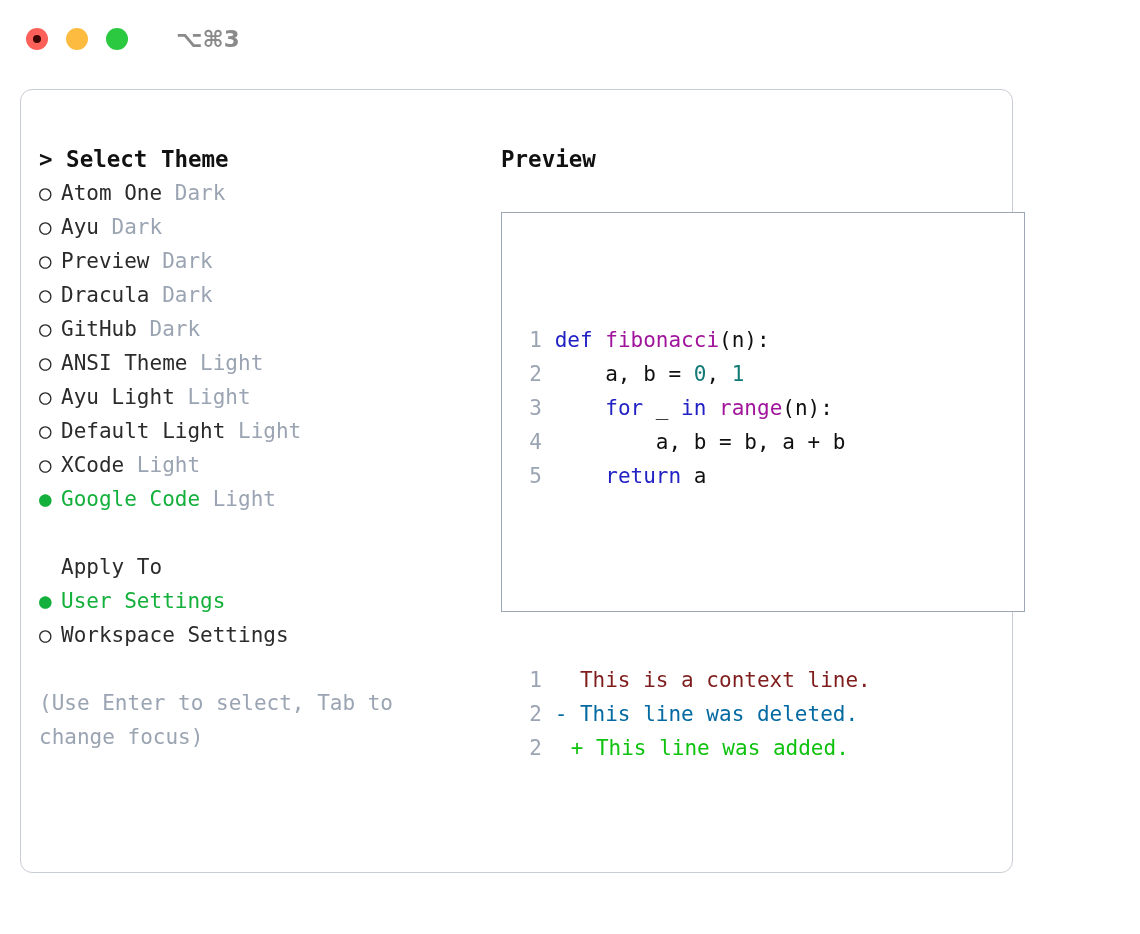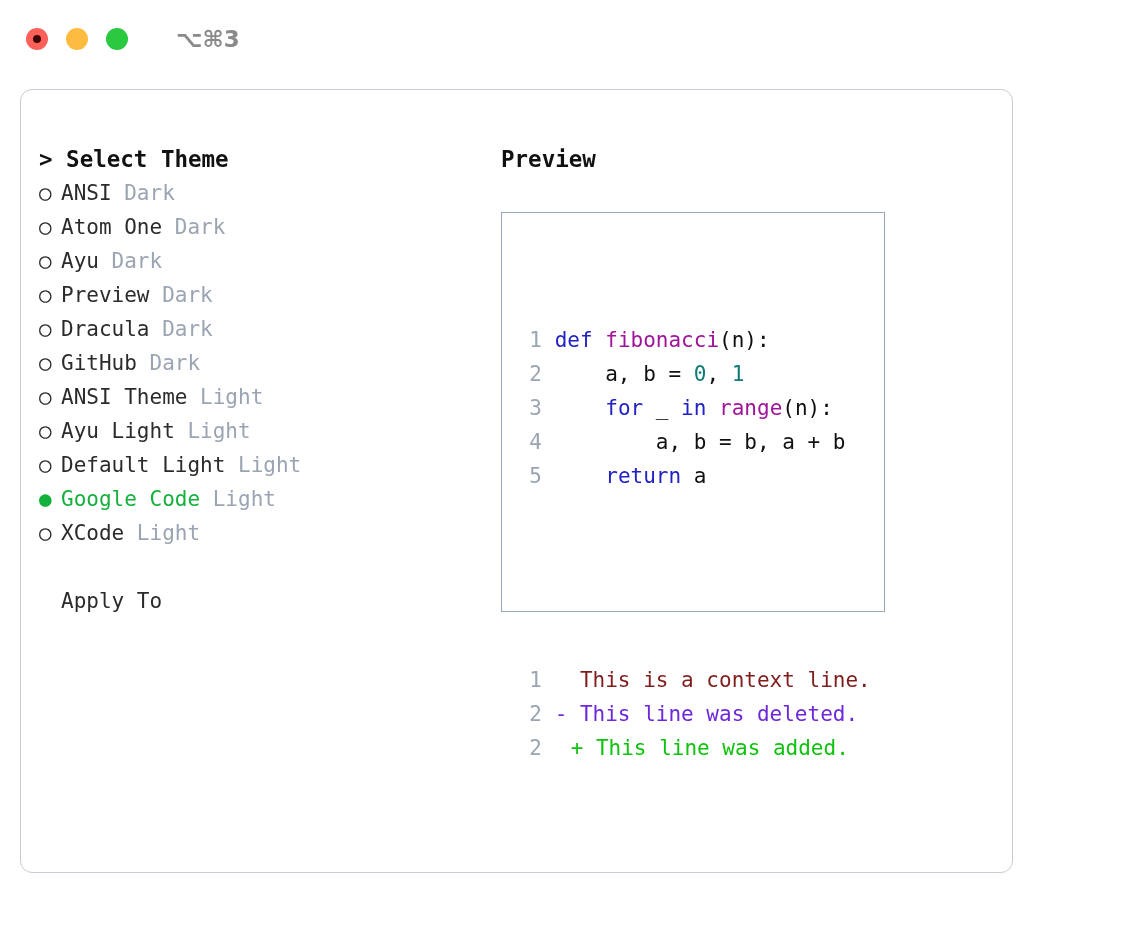--- a/index.html
+++ b/index.html
@@ -124,21 +124,21 @@
   
   .preview-title {
     font-size: 22.5px;
     font-weight: bold;
     color: #111111;
     line-height: 34px;
     white-space: pre;
   }
   .preview-box {
     margin-top: 36px;
-    width: 384px;
+    width: 524px;
     height: 400px;
     border: 1.5px solid #9ca8b8;
     background: #ffffff;
     box-sizing: border-box;
     position: relative;
     text-decoration: underline;
   }
   .code {
     position: absolute;
     left: 16px;
@@ -152,56 +152,60 @@
     color: #9aa4b2;
     display: inline-block;
     width: 24px;
     text-align: right;
   }
   .kw      { color: #2121c4; }
   .fn      { color: #a0139b; }
   .num     { color: #117a75; }
   .plain   { color: #101010; }
   .ctx     { color: #7f1d1d; }
-  .del     { color: #6d28d9; }
+  .del     { color: #0369a1; }
   .add     { color: #0ec20e; margin-left: 16px; }
   .blank-line { height: 34px; }
 </style>
 </head>
 <body>
 
 <div class="titlebar">
   <div class="traffic-lights">
     <div class="dot dot-red"></div>
     <div class="dot dot-yellow"></div>
     <div class="dot dot-green"></div>
   </div>
   <div class="shortcut">⌥⌘3</div>
 </div>
 
 <div class="window">
 
   <div class="col-left">
     <div class="section-title">&gt; Select Theme</div>
     <div id="theme-list">
-        <div class="opt-row"><span class="bullet bullet-off">○</span><span class="opt-name">ANSI</span><span class="opt-kind"> Dark</span></div>
         <div class="opt-row"><span class="bullet bullet-off">○</span><span class="opt-name">Atom One</span><span class="opt-kind"> Dark</span></div>
         <div class="opt-row"><span class="bullet bullet-off">○</span><span class="opt-name">Ayu</span><span class="opt-kind"> Dark</span></div>
         <div class="opt-row"><span class="bullet bullet-off">○</span><span class="opt-name">Preview</span><span class="opt-kind"> Dark</span></div>
         <div class="opt-row"><span class="bullet bullet-off">○</span><span class="opt-name">Dracula</span><span class="opt-kind"> Dark</span></div>
         <div class="opt-row"><span class="bullet bullet-off">○</span><span class="opt-name">GitHub</span><span class="opt-kind"> Dark</span></div>
         <div class="opt-row"><span class="bullet bullet-off">○</span><span class="opt-name">ANSI Theme</span><span class="opt-kind"> Light</span></div>
         <div class="opt-row"><span class="bullet bullet-off">○</span><span class="opt-name">Ayu Light</span><span class="opt-kind"> Light</span></div>
         <div class="opt-row"><span class="bullet bullet-off">○</span><span class="opt-name">Default Light</span><span class="opt-kind"> Light</span></div>
+        <div class="opt-row"><span class="bullet bullet-off">○</span><span class="opt-name">XCode</span><span class="opt-kind"> Light</span></div>
         <div class="opt-row"><span class="bullet bullet-on">●</span><span class="opt-name-sel">Google Code</span><span class="opt-kind"> Light</span></div>
-        <div class="opt-row"><span class="bullet bullet-off">○</span><span class="opt-name">XCode</span><span class="opt-kind"> Light</span></div>
       </div>
     <div class="spacer-line"></div>
     <div class="group-label">Apply To</div>
+    <div id="apply-list">
+        <div class="opt-row"><span class="bullet bullet-on">●</span><span class="opt-name-sel">User Settings</span></div>
+        <div class="opt-row"><span class="bullet bullet-off">○</span><span class="opt-name">Workspace Settings</span></div>
+      </div>
     <div class="spacer-line"></div>
+    <div class="hint">(Use Enter to select, Tab to change focus)</div>
   </div>
 
   <div class="col-right">
     <div class="preview-title">Preview</div>
     <div class="preview-box">
       <div class="code">
         <div id="code-block"><div class="code-line"><span class="ln">1</span> <span class="kw">def</span><span class="plain"> </span><span class="fn">fibonacci</span><span class="plain">(n):</span></div><div class="code-line"><span class="ln">2</span> <span class="plain">    a, b = </span><span class="num">0</span><span class="plain">, </span><span class="num">1</span></div><div class="code-line"><span class="ln">3</span> <span class="plain">    </span><span class="kw">for</span><span class="plain"> _ </span><span class="kw">in</span><span class="plain"> </span><span class="fn">range</span><span class="plain">(n):</span></div><div class="code-line"><span class="ln">4</span> <span class="plain">        a, b = b, a + b</span></div><div class="code-line"><span class="ln">5</span> <span class="plain">    </span><span class="kw">return</span><span class="plain"> a</span></div></div>
         <div class="blank-line"></div>
         <div id="diff-block"><div class="code-line"><span class="ln">1</span> <span class="ctx">  This is a context line.</span></div><div class="code-line"><span class="ln">2</span> <span class="del">- This line was deleted.</span></div><div class="code-line"><span class="ln">2</span> <span class="add">+ This line was added.</span></div></div>
       </div>

